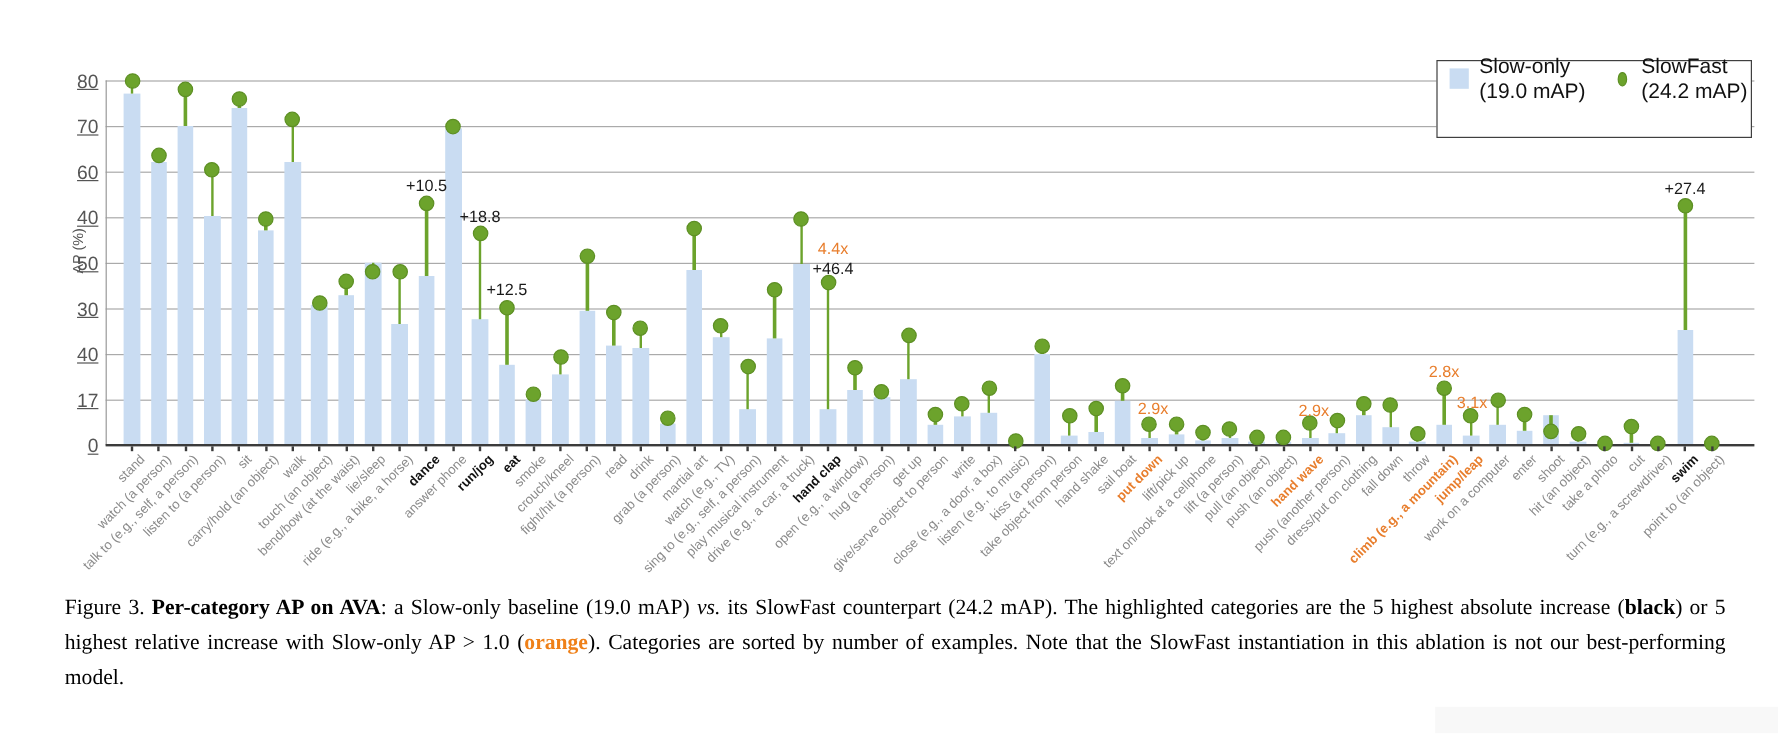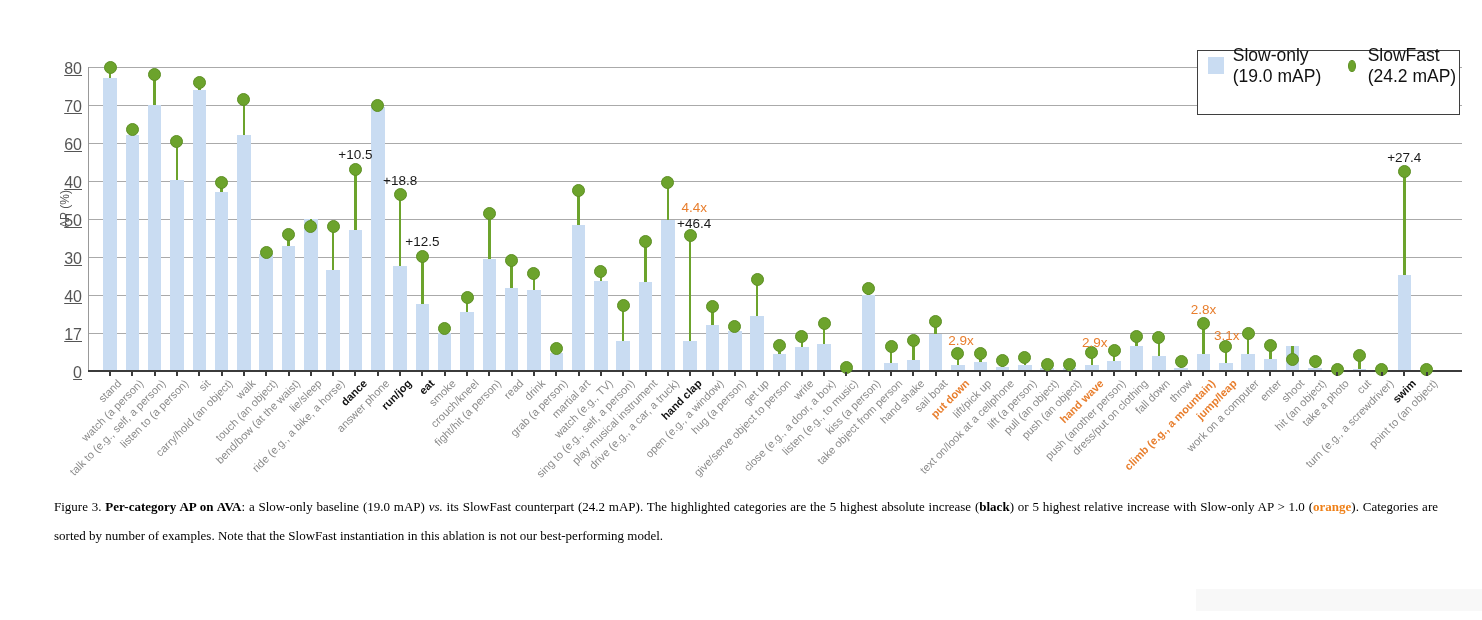--- a/index.html
+++ b/index.html
@@ -26,21 +26,21 @@
   
   .legend{position:absolute;left:1197px;top:50px;width:261px;height:63px;background:#ffffff;
           border:1.5px solid #3f3f3f;z-index:5;display:flex;flex-direction:row;justify-content:center;}
   .legend-row{display:flex;align-items:center;height:29px;padding-left:10px;}
   .legend-swatch-bar{width:27px;height:17px;background:#c9dcf2;margin-right:9px;}
   .legend-swatch-dot{width:12px;height:12px;border-radius:50%;background:#6ca32c;
                      margin:0 12px 0 7px;border:1px solid #5d8f24;box-sizing:border-box;}
   .legend-label{font-size:17.5px;color:#111111;}
   
   .caption{position:absolute;left:54px;top:492px;width:1384px;font-family:"Liberation Serif",serif;
-           font-size:13px;line-height:29px;color:#000000;text-align:justify;z-index:1;}
+           font-size:18px;line-height:29px;color:#000000;text-align:justify;z-index:1;}
   .seg-bold{font-weight:bold;}
   .seg-italic{font-style:italic;}
   .seg-bold-orange{font-weight:bold;color:#ef8018;}
   .gray-strip{position:absolute;left:1196px;top:589px;width:286px;height:22px;background:#f8f8f8;z-index:0;}
 </style>
 </head>
 <body>
 
 <div id="figure">
 

